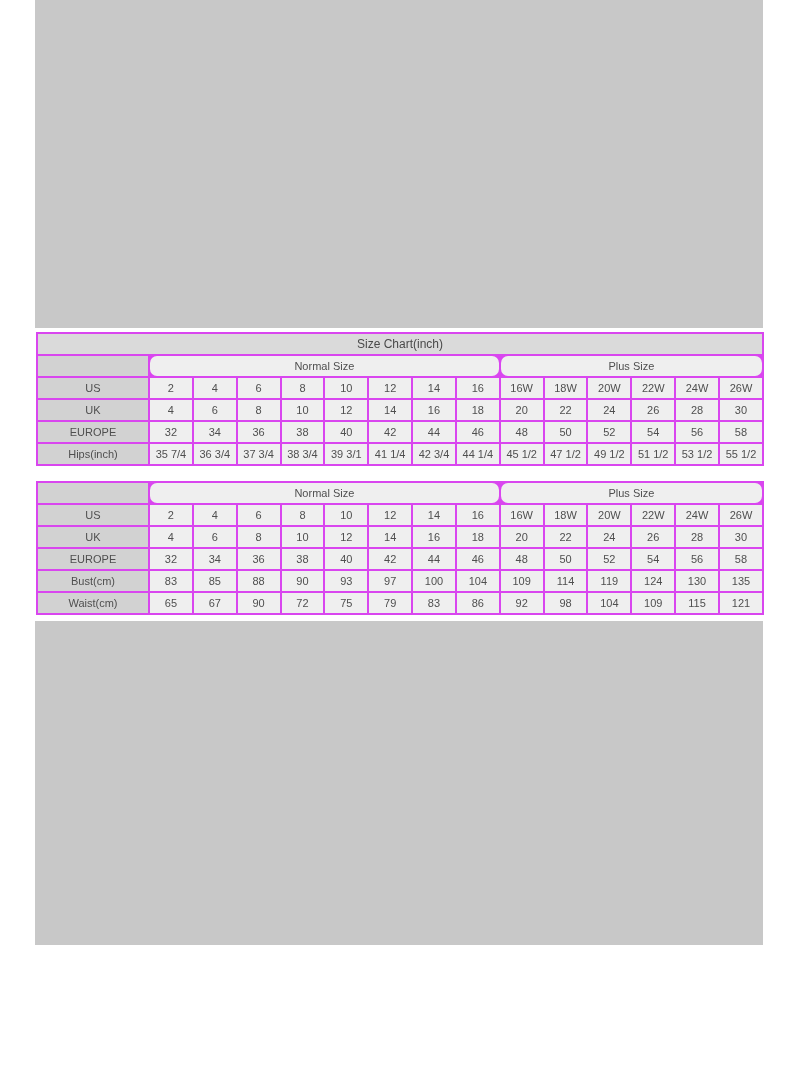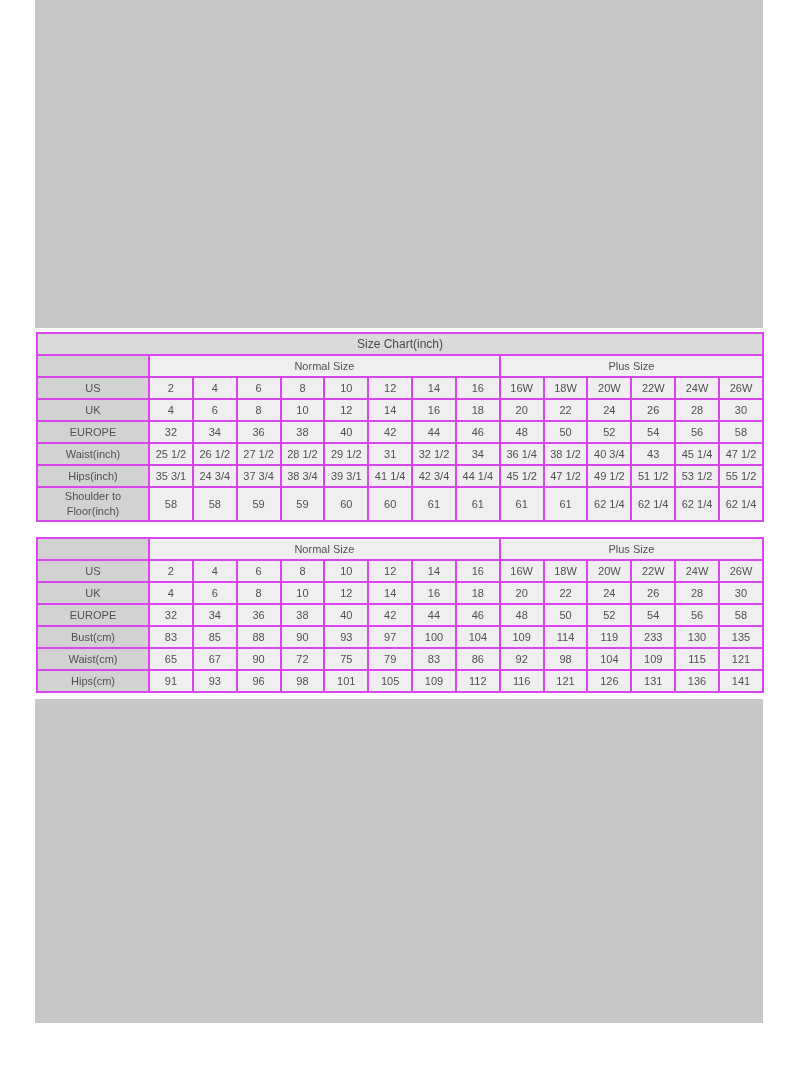--- a/index.html
+++ b/index.html
@@ -52,20 +52,21 @@
     color: #4a4a4a;
   }
   td.label-cell {
     background: #d2d2d2;
     height: 18px;
     text-align: center;
   }
   td.group-cell {
     background: #efefef;
     height: 18px;
+    border-radius: 7px;
   }
   td.data-cell {
     background: #efefef;
     height: 18px;
   }
   .gap-small { height: 4px; }
   .gap-between { height: 15px; }
 </style>
 </head>
 <body>
@@ -135,69 +136,35 @@
             <td class="data-cell">44</td>
             <td class="data-cell">46</td>
             <td class="data-cell">48</td>
             <td class="data-cell">50</td>
             <td class="data-cell">52</td>
             <td class="data-cell">54</td>
             <td class="data-cell">56</td>
             <td class="data-cell">58</td>
           </tr>
           <tr>
-            <td class="label-cell">Waist(inch)</td>
-            <td class="data-cell">25 1/2</td>
-            <td class="data-cell">26 1/2</td>
-            <td class="data-cell">27 1/2</td>
-            <td class="data-cell">28 1/2</td>
-            <td class="data-cell">29 1/2</td>
-            <td class="data-cell">31</td>
-            <td class="data-cell">32 1/2</td>
-            <td class="data-cell">34</td>
-            <td class="data-cell">36 1/4</td>
-            <td class="data-cell">38 1/2</td>
-            <td class="data-cell">40 3/4</td>
-            <td class="data-cell">43</td>
-            <td class="data-cell">45 1/4</td>
-            <td class="data-cell">47 1/2</td>
-          </tr>
-          <tr>
             <td class="label-cell">Hips(inch)</td>
-            <td class="data-cell">35 3/1</td>
-            <td class="data-cell">24 3/4</td>
+            <td class="data-cell">35 7/4</td>
+            <td class="data-cell">36 3/4</td>
             <td class="data-cell">37 3/4</td>
             <td class="data-cell">38 3/4</td>
             <td class="data-cell">39 3/1</td>
             <td class="data-cell">41 1/4</td>
             <td class="data-cell">42 3/4</td>
             <td class="data-cell">44 1/4</td>
             <td class="data-cell">45 1/2</td>
             <td class="data-cell">47 1/2</td>
             <td class="data-cell">49 1/2</td>
             <td class="data-cell">51 1/2</td>
             <td class="data-cell">53 1/2</td>
             <td class="data-cell">55 1/2</td>
-          </tr>
-          <tr>
-            <td class="label-cell">Shoulder to Floor(inch)</td>
-            <td class="data-cell">58</td>
-            <td class="data-cell">58</td>
-            <td class="data-cell">59</td>
-            <td class="data-cell">59</td>
-            <td class="data-cell">60</td>
-            <td class="data-cell">60</td>
-            <td class="data-cell">61</td>
-            <td class="data-cell">61</td>
-            <td class="data-cell">61</td>
-            <td class="data-cell">61</td>
-            <td class="data-cell">62 1/4</td>
-            <td class="data-cell">62 1/4</td>
-            <td class="data-cell">62 1/4</td>
-            <td class="data-cell">62 1/4</td>
           </tr>
         </tbody>
     </table>
 
     <div class="gap-between"></div>
 
     <table class="size-chart">
       <colgroup>
           <col class="label-col">
         </colgroup>
@@ -264,57 +231,40 @@
             <td class="data-cell">85</td>
             <td class="data-cell">88</td>
             <td class="data-cell">90</td>
             <td class="data-cell">93</td>
             <td class="data-cell">97</td>
             <td class="data-cell">100</td>
             <td class="data-cell">104</td>
             <td class="data-cell">109</td>
             <td class="data-cell">114</td>
             <td class="data-cell">119</td>
-            <td class="data-cell">233</td>
+            <td class="data-cell">124</td>
             <td class="data-cell">130</td>
             <td class="data-cell">135</td>
           </tr>
           <tr>
             <td class="label-cell">Waist(cm)</td>
             <td class="data-cell">65</td>
             <td class="data-cell">67</td>
             <td class="data-cell">90</td>
             <td class="data-cell">72</td>
             <td class="data-cell">75</td>
             <td class="data-cell">79</td>
             <td class="data-cell">83</td>
             <td class="data-cell">86</td>
             <td class="data-cell">92</td>
             <td class="data-cell">98</td>
             <td class="data-cell">104</td>
             <td class="data-cell">109</td>
             <td class="data-cell">115</td>
             <td class="data-cell">121</td>
           </tr>
-          <tr>
-            <td class="label-cell">Hips(cm)</td>
-            <td class="data-cell">91</td>
-            <td class="data-cell">93</td>
-            <td class="data-cell">96</td>
-            <td class="data-cell">98</td>
-            <td class="data-cell">101</td>
-            <td class="data-cell">105</td>
-            <td class="data-cell">109</td>
-            <td class="data-cell">112</td>
-            <td class="data-cell">116</td>
-            <td class="data-cell">121</td>
-            <td class="data-cell">126</td>
-            <td class="data-cell">131</td>
-            <td class="data-cell">136</td>
-            <td class="data-cell">141</td>
-          </tr>
         </tbody>
     </table>
   </div>
 
   <div class="photo-block photo-bottom"></div>
 
 </div>
 
 </body></html>

